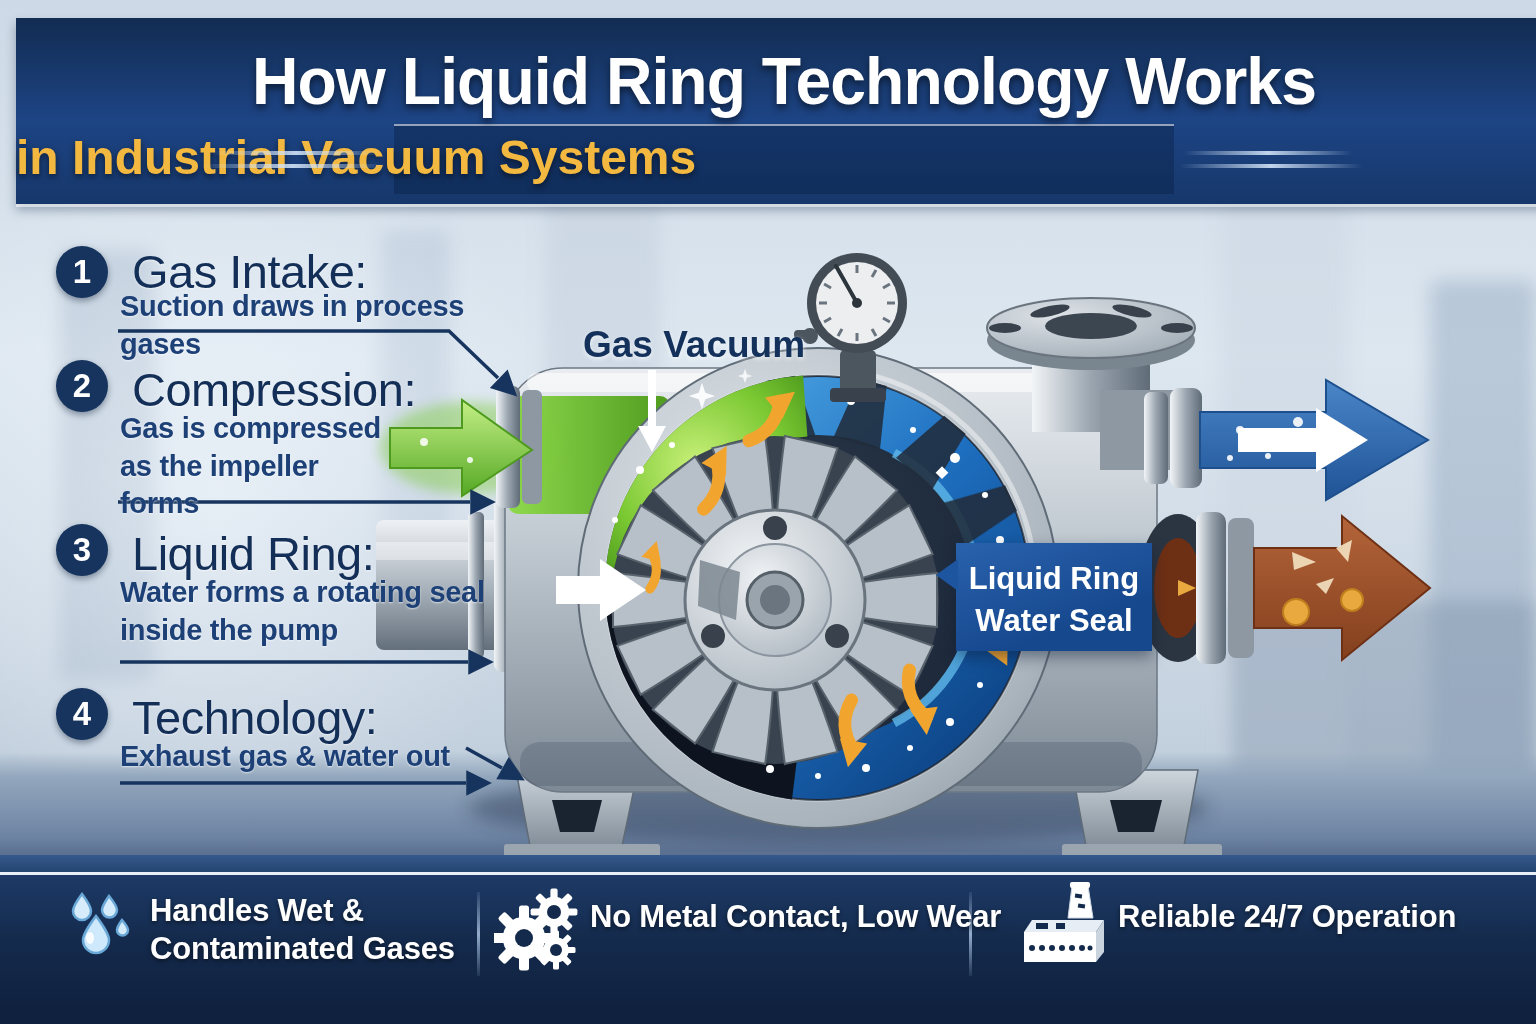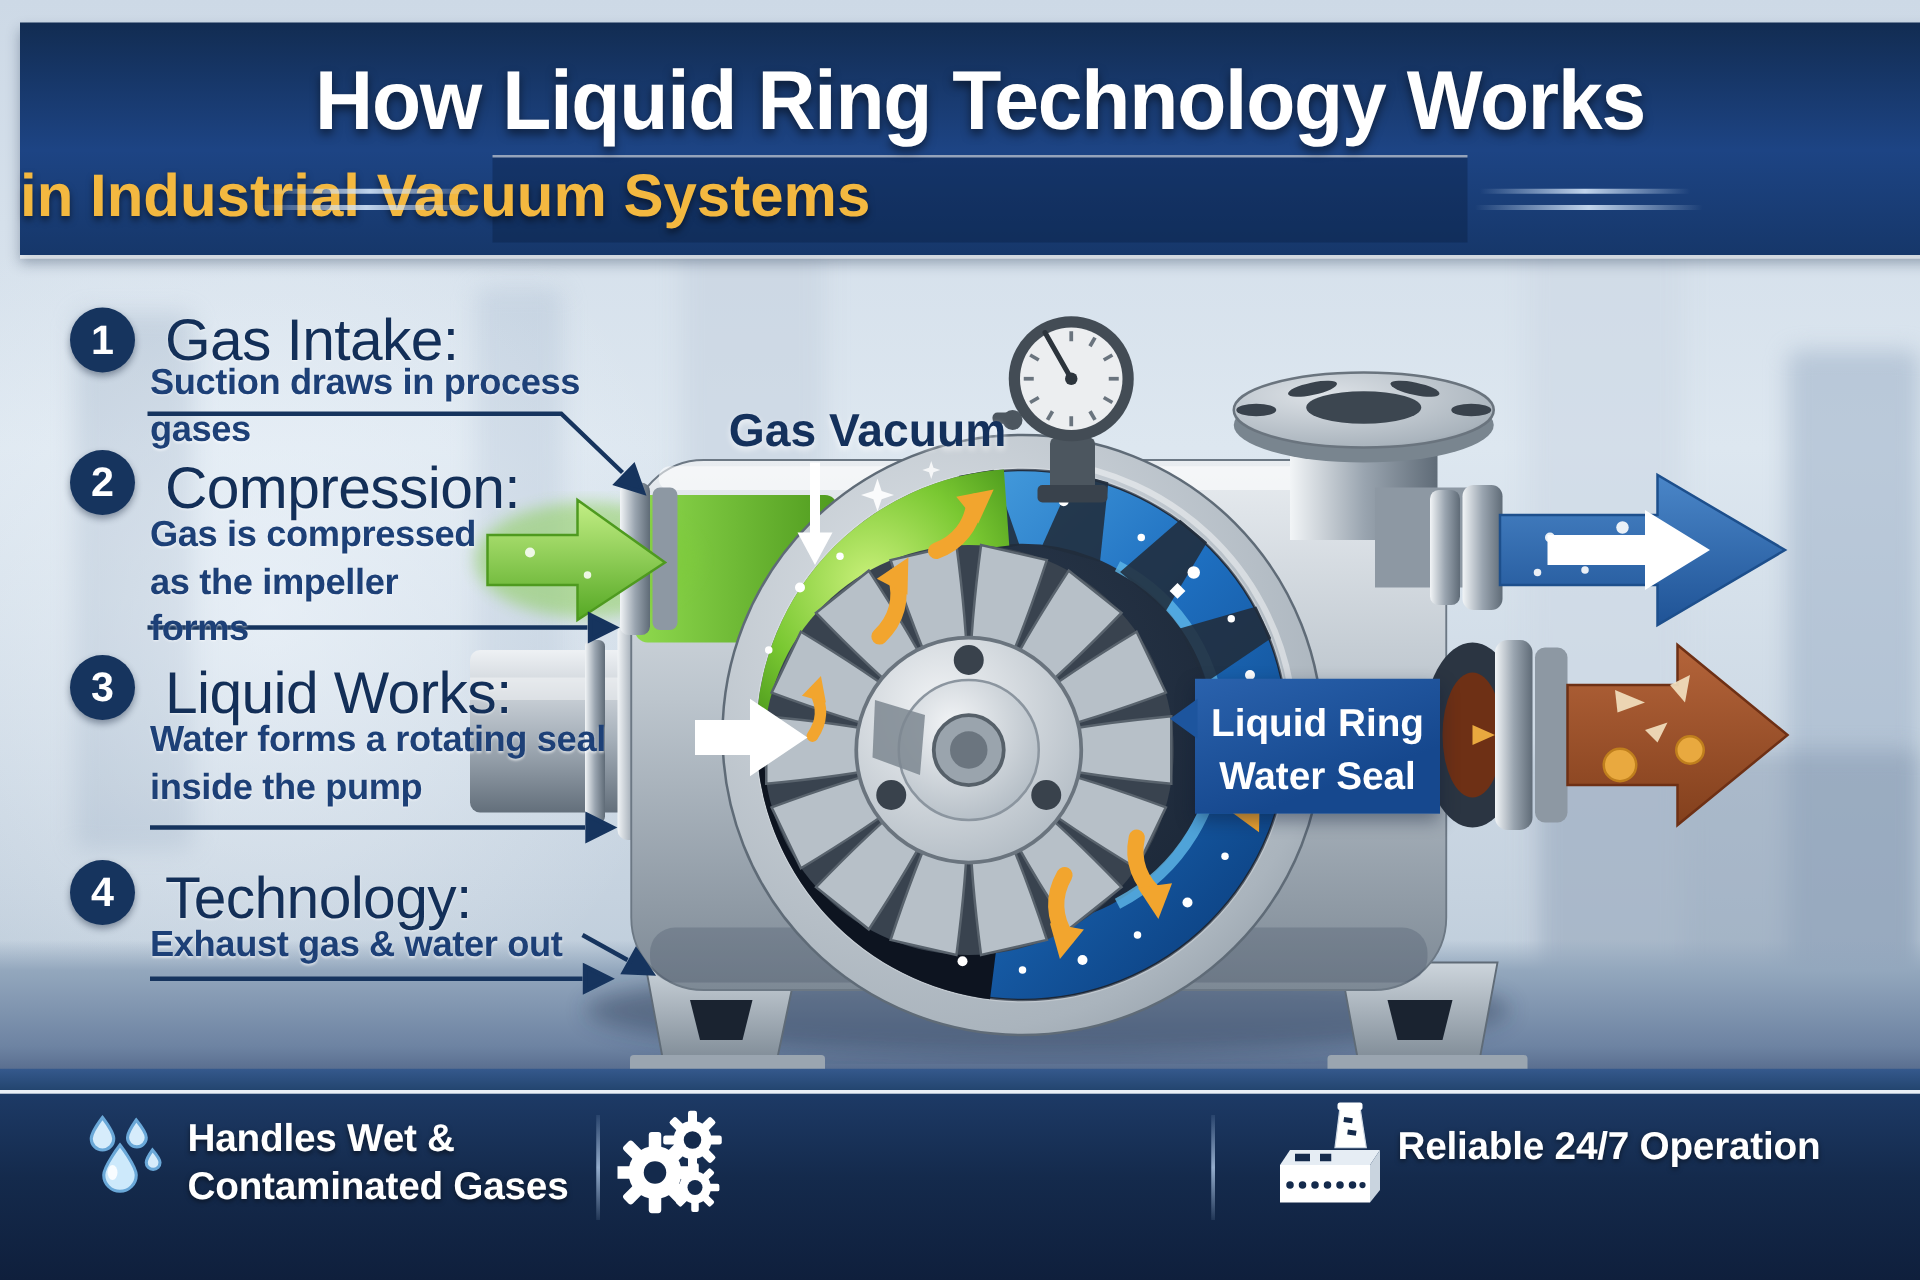--- a/index.html
+++ b/index.html
@@ -389,21 +389,21 @@
 
   <div class="abs step-num" style="left:56px;top:246px;">1</div>
   <div class="abs step-title" style="left:120px;top:244px;">Gas Intake:</div>
   <div class="abs step-desc" style="left:120px;top:288px;width:420px;">Suction draws in process gases</div>
 
   <div class="abs step-num" style="left:56px;top:360px;">2</div>
   <div class="abs step-title" style="left:120px;top:362px;">Compression:</div>
   <div class="abs step-desc" style="left:120px;top:410px;width:275px;">Gas is compressed as the impeller forms</div>
 
   <div class="abs step-num" style="left:56px;top:524px;">3</div>
-  <div class="abs step-title" style="left:120px;top:526px;">Liquid Works:</div>
+  <div class="abs step-title" style="left:120px;top:526px;">Liquid Ring:</div>
   <div class="abs step-desc" style="left:120px;top:574px;width:370px;">Water forms a rotating seal inside the pump</div>
 
   <div class="abs step-num" style="left:56px;top:688px;">4</div>
   <div class="abs step-title" style="left:120px;top:690px;">Technology:</div>
   <div class="abs step-desc" style="left:120px;top:738px;width:430px;">Exhaust gas &amp; water out</div>
 
   <div class="abs lbl-gas-inlet">Gas Vacuum</div>
   <div class="abs seal-box">
     <span>Liquid Ring Water Seal</span>
   </div>
@@ -426,20 +426,21 @@
   <div class="abs divider" style="left:477px;top:892px;"></div>
 
   <svg class="abs" style="left:494px;top:886px;z-index:25;" width="86" height="86" viewBox="0 0 86 86">
     <use href="#gearG" transform="translate(30,52) scale(1.25)"></use>
     <circle cx="30" cy="52" r="9" fill="#142a4c"></circle>
     <use href="#gearG" transform="translate(60,26) scale(.9)"></use>
     <circle cx="60" cy="26" r="7" fill="#142a4c"></circle>
     <use href="#gearG" transform="translate(62,64) scale(.75)"></use>
     <circle cx="62" cy="64" r="6" fill="#142a4c"></circle>
   </svg>
+  <div class="abs feature-label" style="left:590px;top:898px;width:380px;white-space:nowrap;z-index:25;">No Metal Contact, Low Wear</div>
 
   <div class="abs divider" style="left:969px;top:892px;"></div>
 
   <svg class="abs" style="left:1016px;top:880px;z-index:25;" width="96" height="90" viewBox="0 0 96 90">
     <polygon points="56,6 72,6 77,38 52,38" fill="#ffffff" stroke="#cfd9e4" stroke-width="1"></polygon>
     <rect x="54" y="2" width="20" height="6" rx="2" fill="#ffffff"></rect>
     <rect x="59" y="14" width="7" height="4" fill="#142a4c" transform="rotate(8,62,16)"></rect>
     <rect x="62" y="24" width="7" height="4" fill="#142a4c" transform="rotate(8,65,26)"></rect>
     <polygon points="8,52 16,40 88,40 80,52" fill="#e6edf4"></polygon>
     <rect x="20" y="43" width="12" height="6" fill="#142a4c"></rect>

